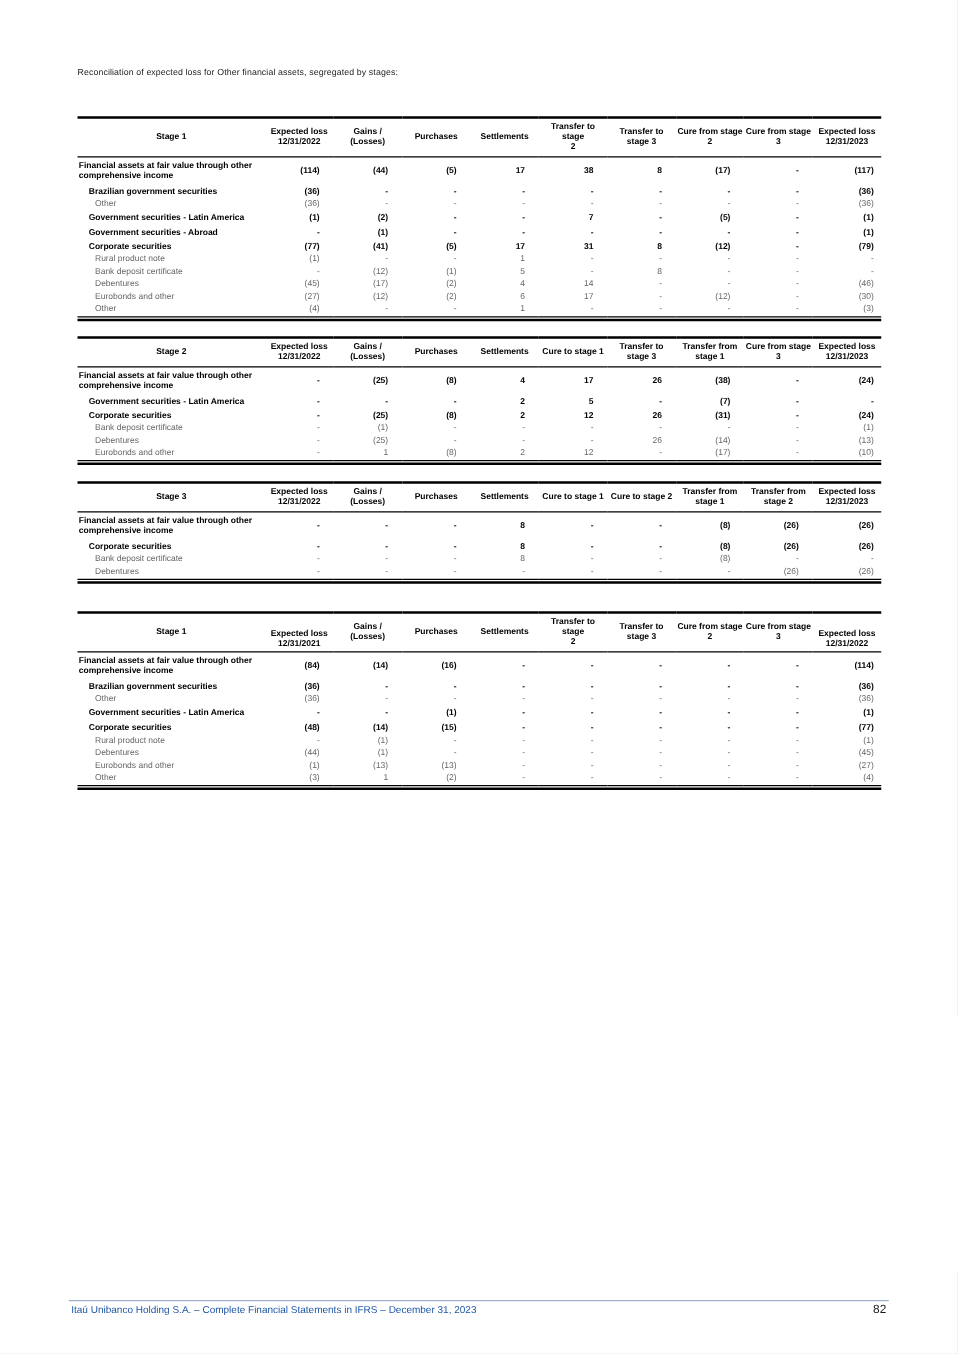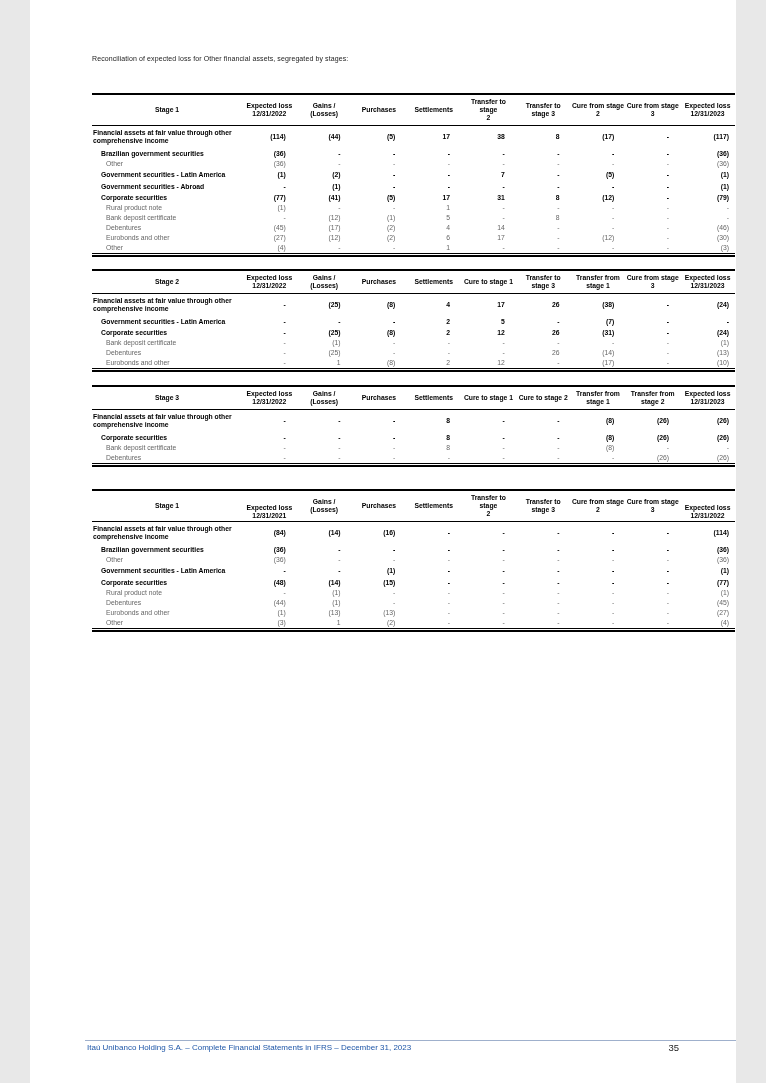--- a/index.html
+++ b/index.html
@@ -1,17 +1,17 @@
 <!DOCTYPE html>
 <html><head>
 <meta charset="utf-8">
 <style>
   html,body { margin:0; padding:0; background:#e8e8e8; }
   .page {
-    position:relative; width:706px; height:1083px; background:#ffffff;
+    position:relative; width:766px; height:1083px; background:#ffffff;
     margin:0 auto; overflow:hidden;
     font-family:"Liberation Sans", sans-serif; color:#000;
   }
   .doc-title {
     position:absolute; left:62px; top:55px;
     font-size:7px; color:#222; letter-spacing:0.1px;
   }
   .tables {
     position:absolute; left:62px; top:93px; width:643px;
   }
@@ -586,14 +586,14 @@
               <td class="num">-</td>
               <td class="num">(4)</td>
             </tr>
           </tbody>
         </table>
         <div class="thick-bottom"></div>
       </div>
     </div>
   <div class="footer-rule"></div>
   <div class="footer-text">Itaú Unibanco Holding S.A. – Complete Financial Statements in IFRS – December 31, 2023</div>
-  <div class="page-number">35</div>
+  <div class="page-number">82</div>
 </div>
 
 </body></html>

